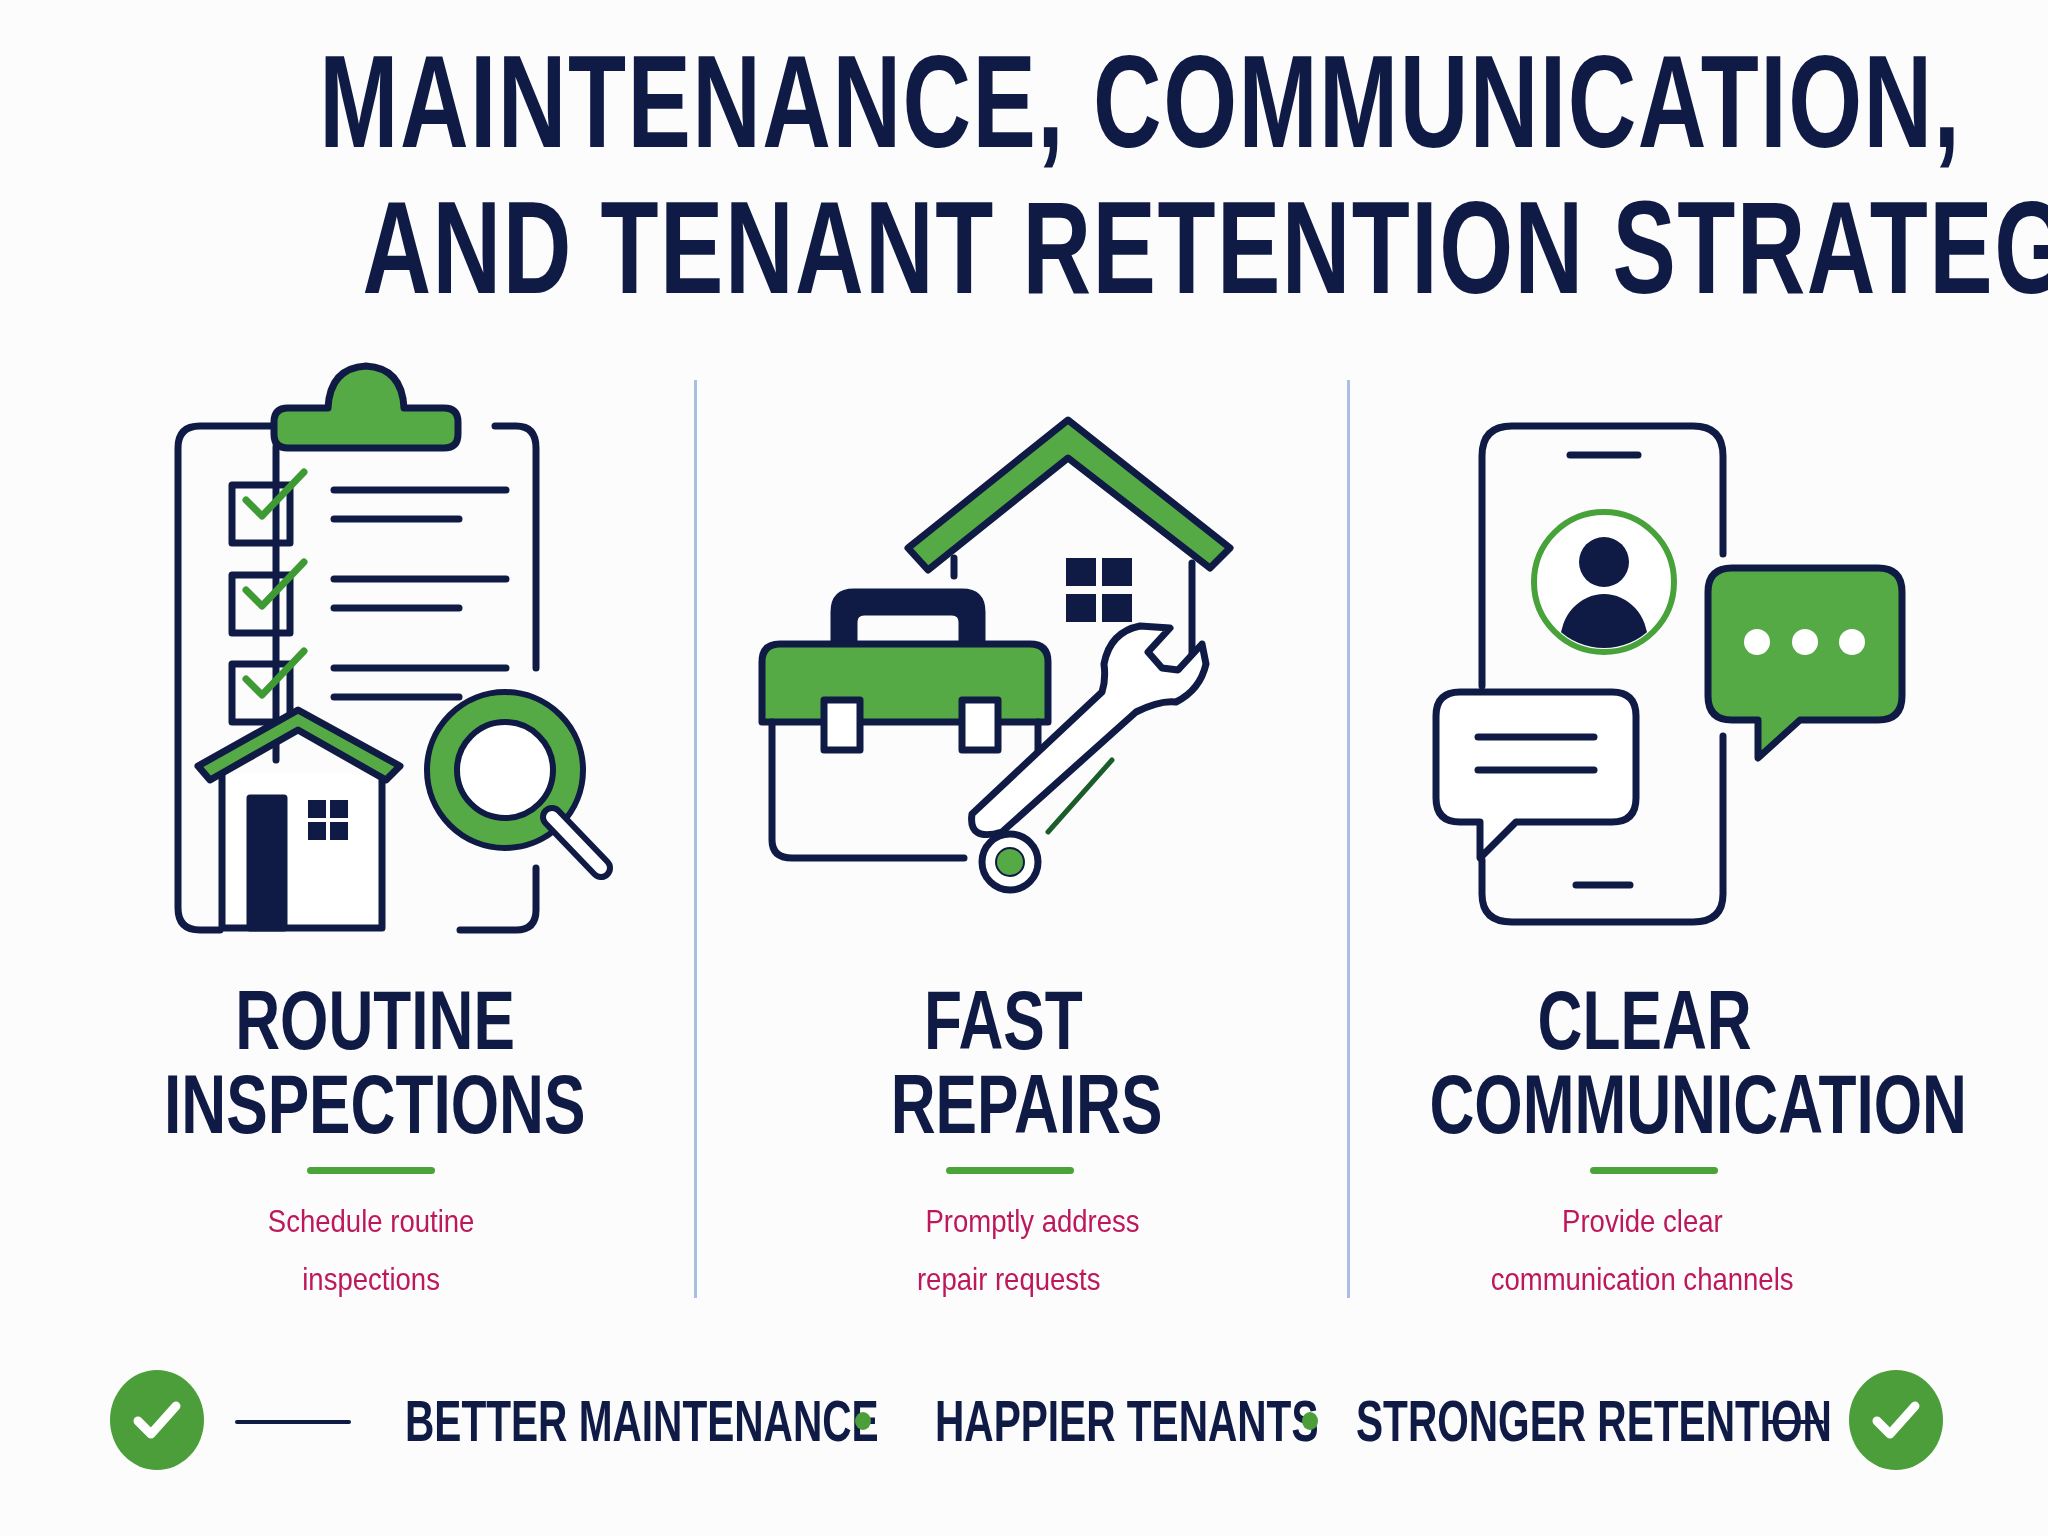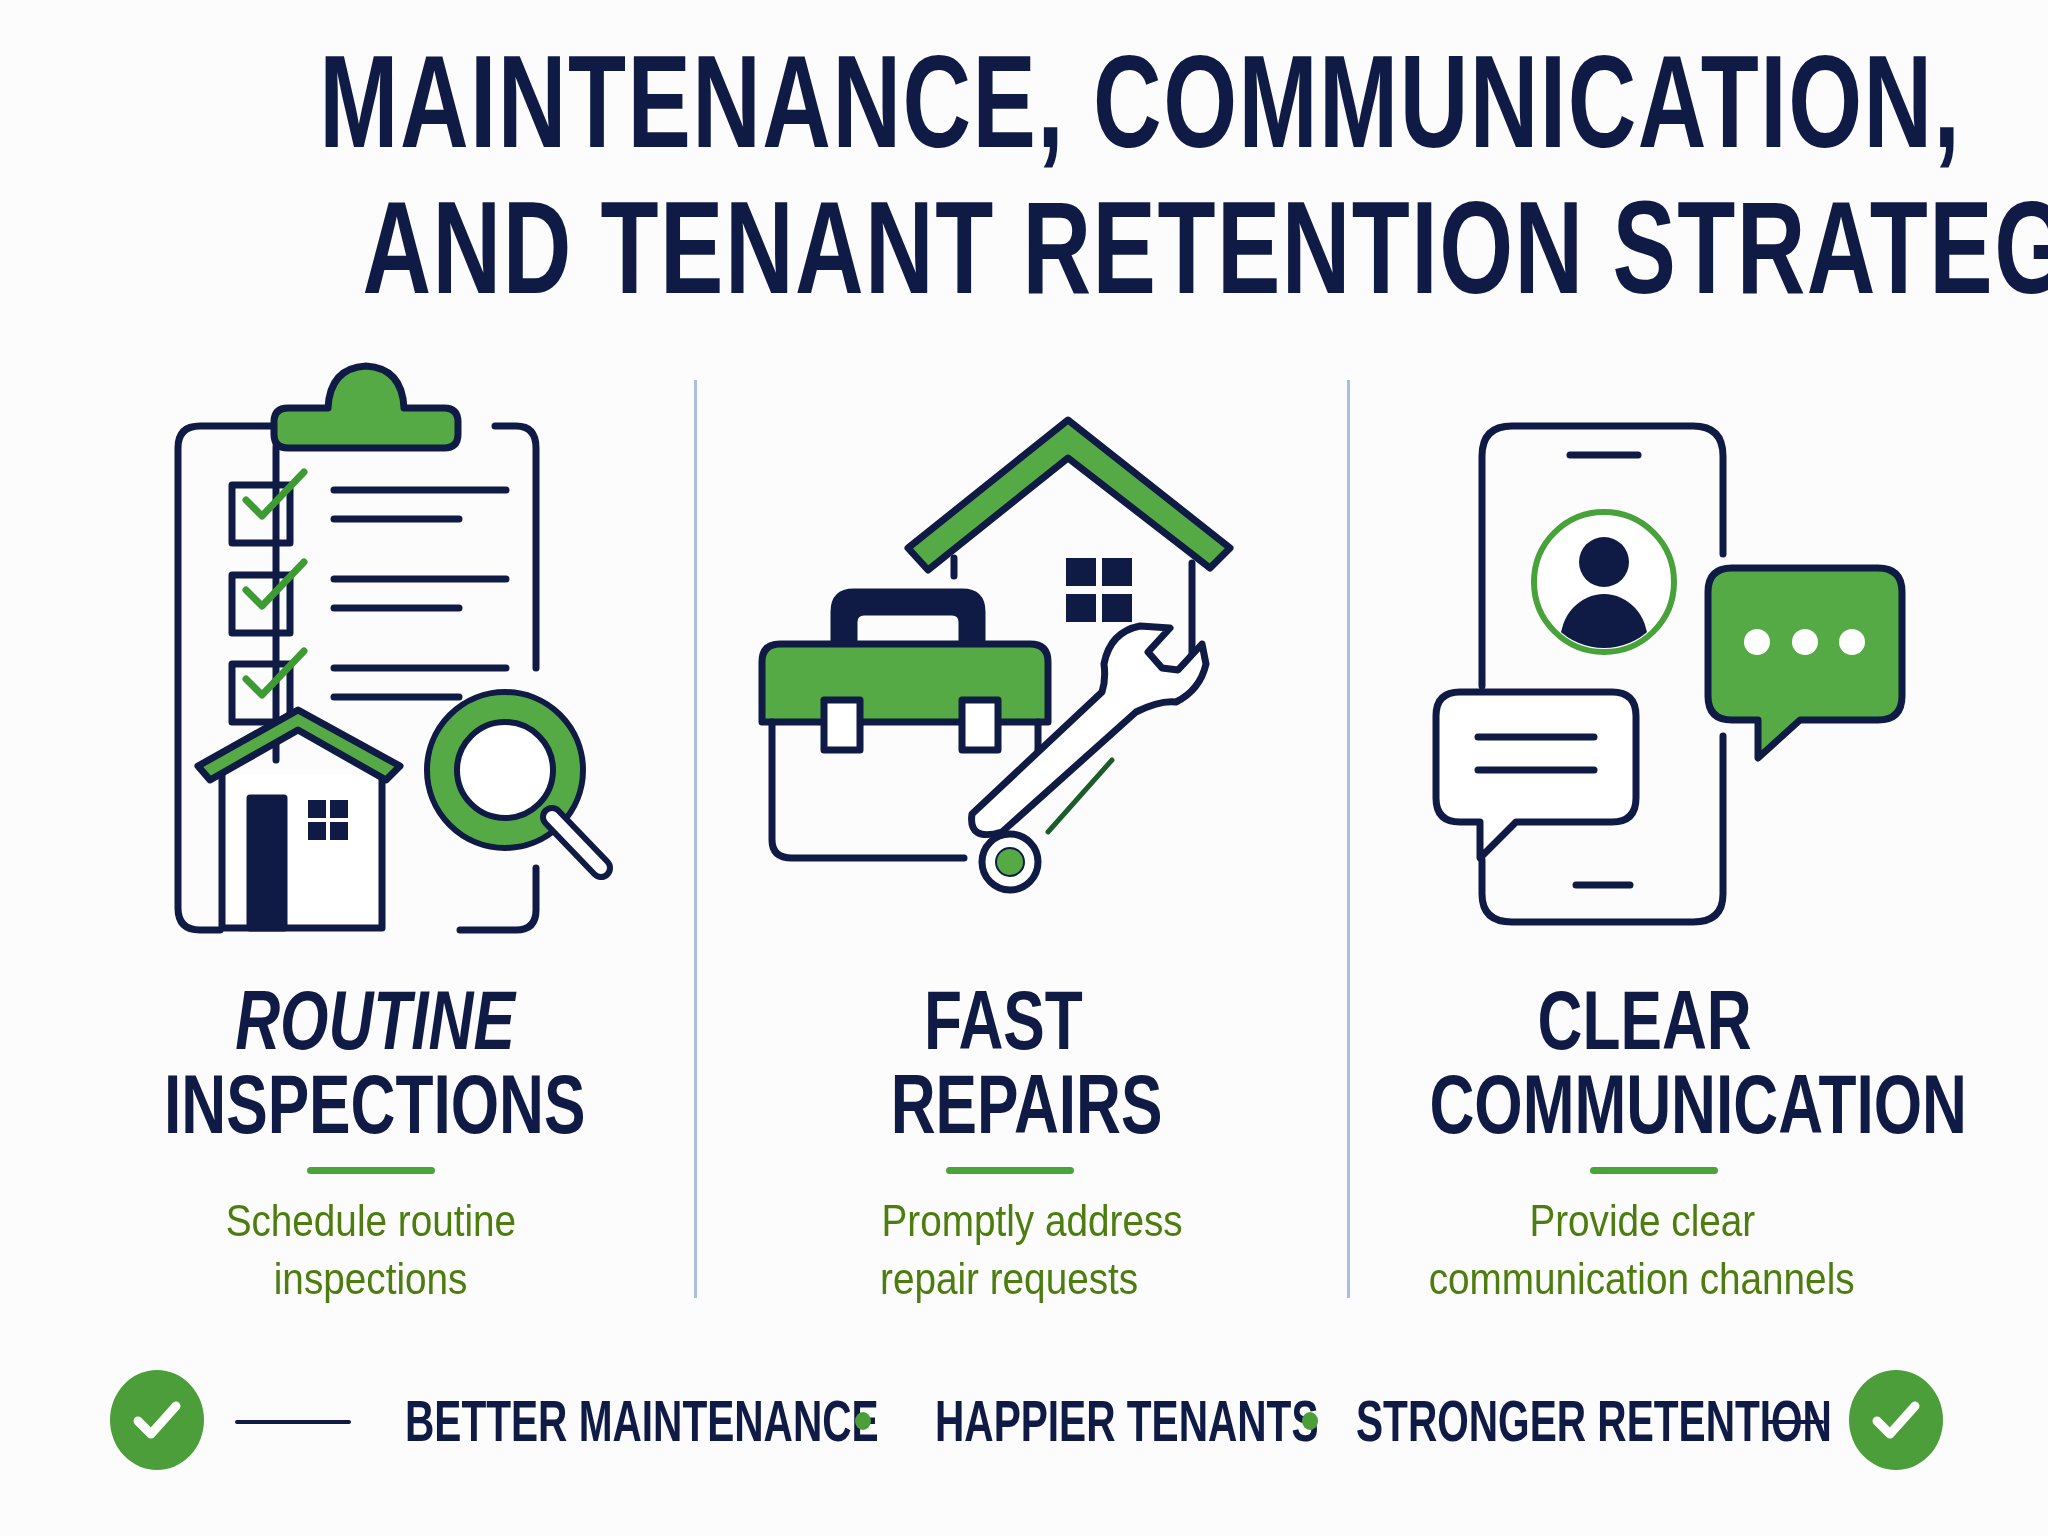--- a/index.html
+++ b/index.html
@@ -20,22 +20,22 @@
   .divider { position:absolute; top:380px; width:3px; height:918px; background:#a9bee0; }
 
   .col-icon { position:absolute; }
   .col-head {
     position:absolute; width:640px; text-align:center; font-weight:700;
     font-size:84px; line-height:84px; color:#0f1a45; white-space:nowrap;
   }
   .col-head span { display:inline-block; transform:scaleX(0.74); transform-origin:center; }
   .col-rule { position:absolute; width:128px; height:7px; border-radius:4px; background:#4aa43a; }
   .col-desc {
-    position:absolute; width:640px; text-align:center; font-size:45px; line-height:58px;
-    color:#4d7c0f; white-space:nowrap;
+    position:absolute; width:640px; text-align:center; font-size:32px; line-height:58px;
+    color:#be185d; white-space:nowrap;
   }
   .col-desc span { display:inline-block; transform:scaleX(0.86); transform-origin:center; }
 
   .bottom { position:absolute; top:1370px; left:0; width:2048px; height:100px; }
   .check-circle {
     position:absolute; top:0; width:94px; height:100px; border-radius:50%;
     background:#4b9e39; display:flex; align-items:center; justify-content:center;
   }
   .dash { position:absolute; top:50px; height:4px; background:#0f1a45; border-radius:2px; }
   .dot { position:absolute; top:42px; width:16px; height:18px; border-radius:50%; background:#4b9e39; }
@@ -161,21 +161,21 @@
   <circle cx="184" cy="172" r="70" fill="#fff" stroke="#48a23a" stroke-width="6"></circle>
   <clipPath id="avclip">
       <circle cx="184" cy="172" r="66"></circle>
     </clipPath>
   <g fill="#0f1a45" clip-path="url(#avclip)">
     <circle cx="184" cy="152" r="25"></circle>
     <ellipse cx="184" cy="232" rx="44" ry="48"></ellipse>
   </g>
 </svg>
 
-<div class="col-head" style="left:55px; top:978px;font-style:italic;"><span>ROUTINE</span></div>
+<div class="col-head" style="left:55px; top:978px;"><span>ROUTINE</span></div>
 <div class="col-head" style="left:55px; top:1062px;"><span>INSPECTIONS</span></div>
 <div class="col-rule" style="left:307px; top:1167px;"></div>
 <div class="col-desc" style="left:51px; top:1192px;"><span>Schedule routine</span></div>
 <div class="col-desc" style="left:51px; top:1250px;"><span>inspections</span></div>
 
 <div class="col-head" style="left:683px; top:978px;"><span>FAST</span></div>
 <div class="col-head" style="left:707px; top:1062px;"><span>REPAIRS</span></div>
 <div class="col-rule" style="left:946px; top:1167px;"></div>
 <div class="col-desc" style="left:712px; top:1192px;"><span>Promptly address</span></div>
 <div class="col-desc" style="left:689px; top:1250px;"><span>repair requests</span></div>

